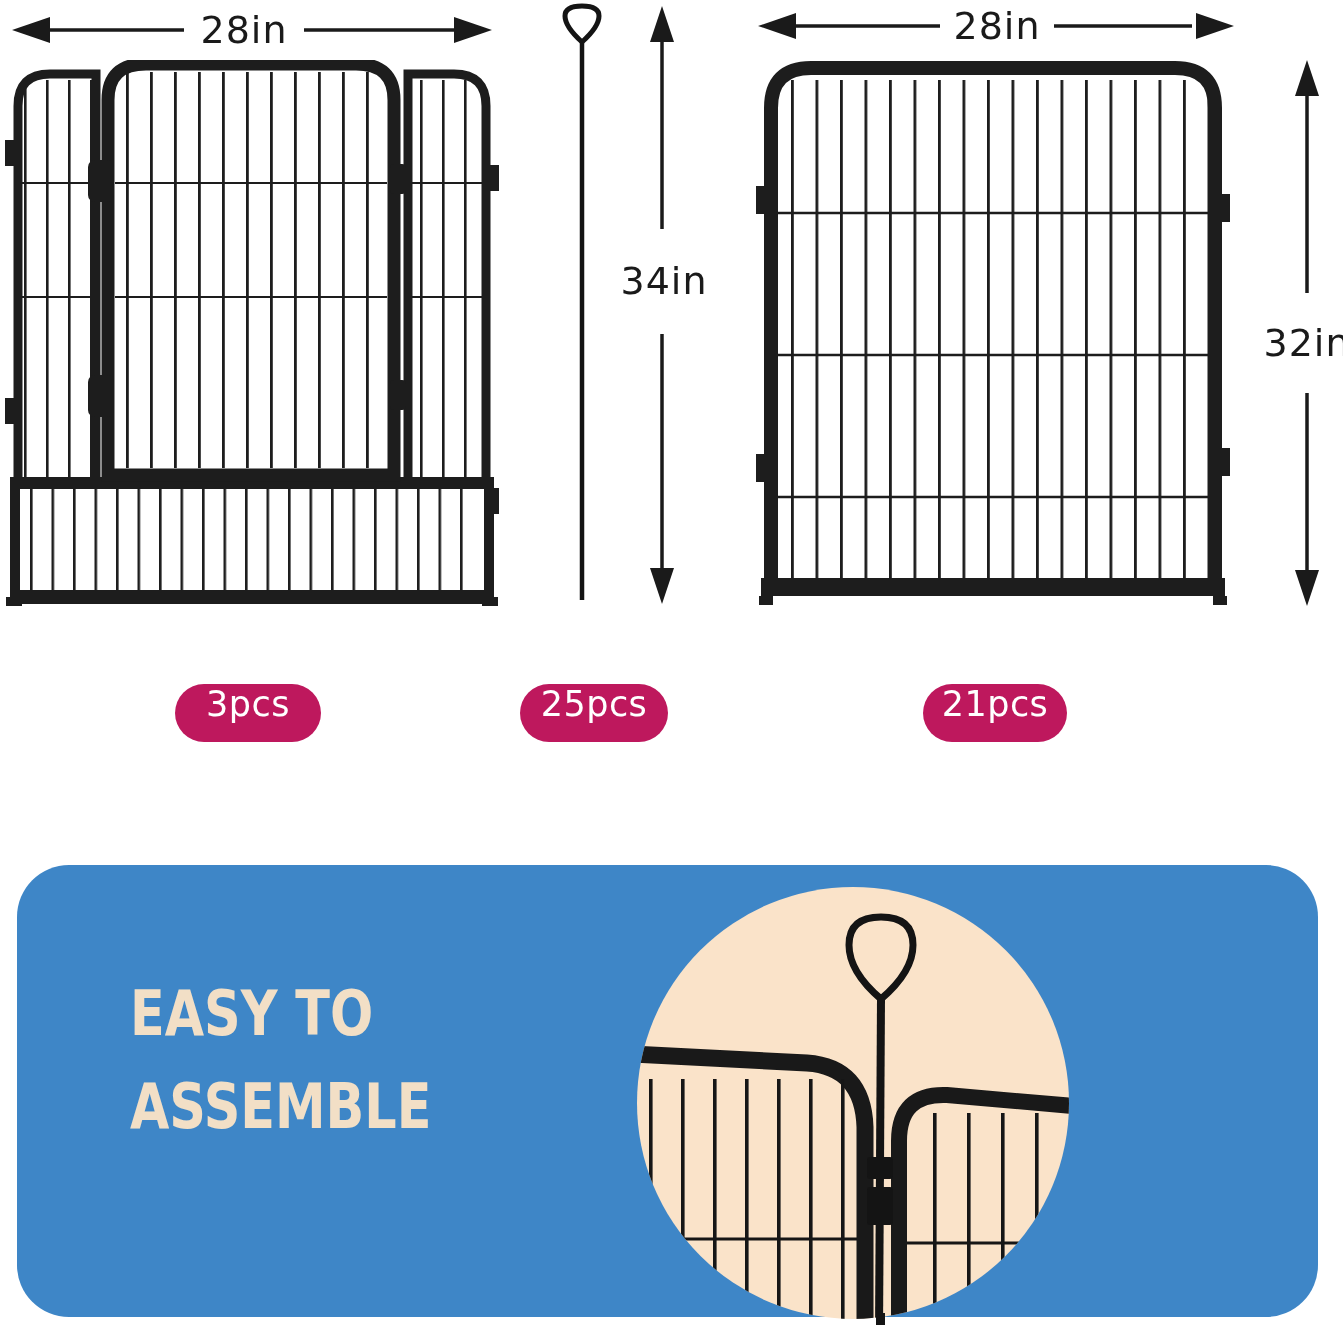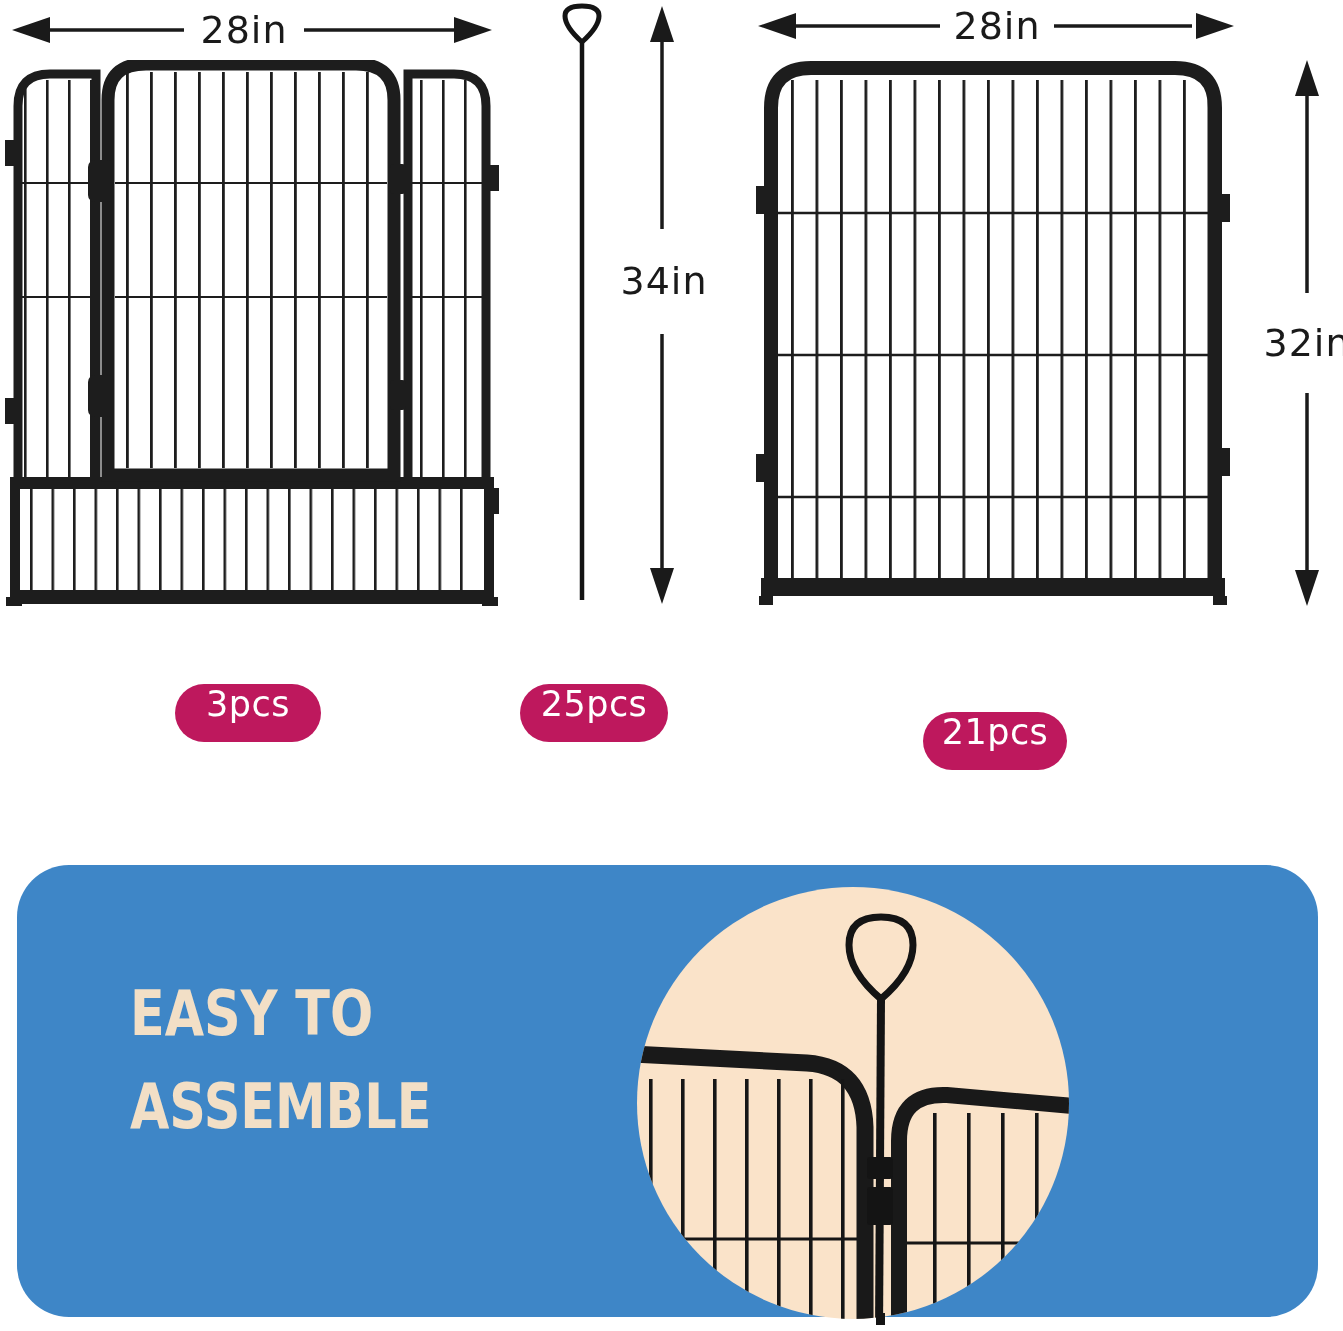--- a/index.html
+++ b/index.html
@@ -162,21 +162,21 @@
     </svg>
   </section>
 
   <div>
     <div class="badge" style="left:175px;width:146px;">
       <span>3pcs</span>
     </div>
     <div class="badge" style="left:520px;width:148px;">
       <span>25pcs</span>
     </div>
-    <div class="badge" style="left:923px;width:144px;margin-top:28px;">
+    <div class="badge" style="left:923px;width:144px;">
       <span>21pcs</span>
     </div>
   </div>
 
   <section class="card">
     <div class="card-line card-line1">EASY TO</div>
     <div class="card-line card-line2">ASSEMBLE</div>
 
     <div class="inset-circle">
       <svg width="432" height="432" viewBox="0 0 432 432">

